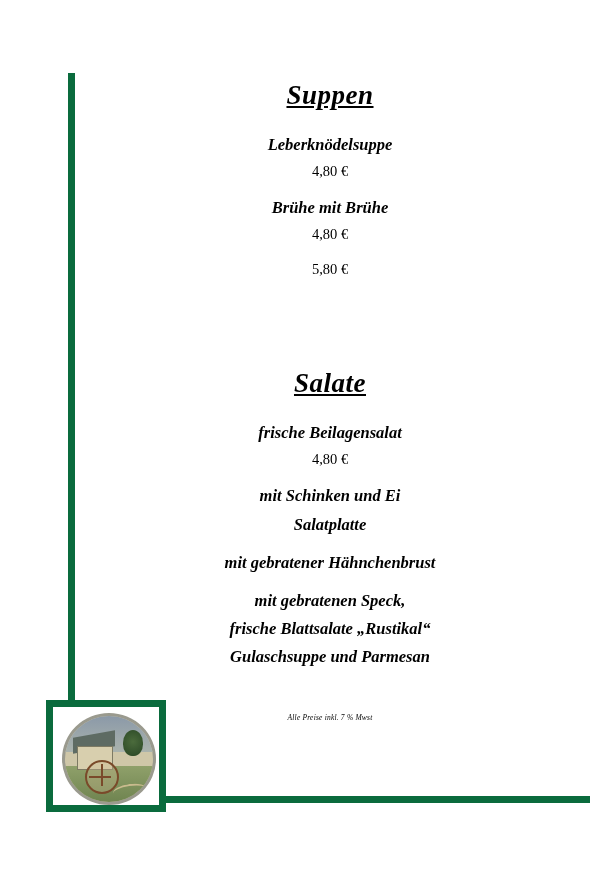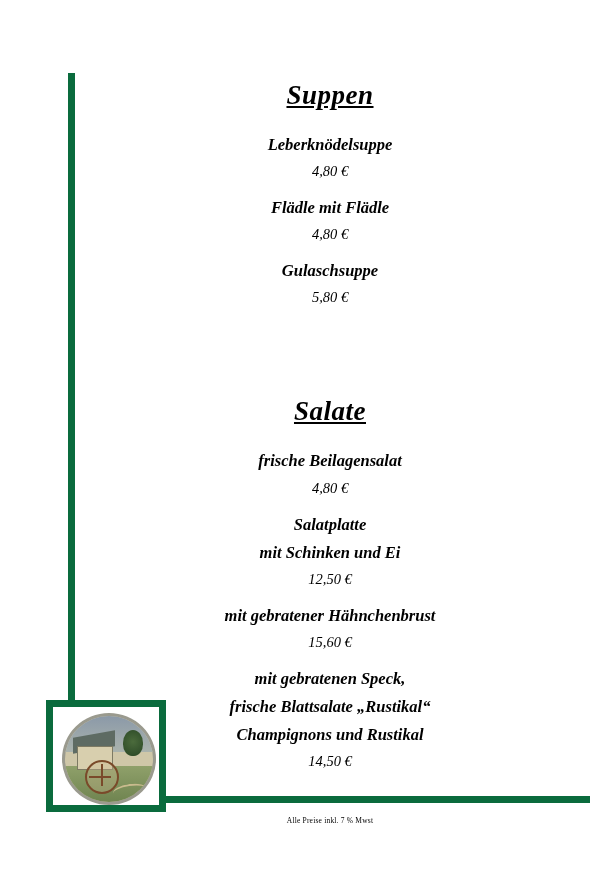--- a/index.html
+++ b/index.html
@@ -140,26 +140,26 @@
   }
   .item-name {
     font-size: 16.5px;
     font-weight: bold;
     font-style: italic;
     line-height: 1.22;
     margin: 8px;
   }
   .item-price {
     font-size: 14.5px;
-    font-style: italic;
     margin: 1px 0 0 0;
   }
   .footnote {
     margin-top: 46px;
     font-size: 7.5px;
+    font-style: italic;
     letter-spacing: 0.2px;
   }
 </style>
 </head>
 <body>
 
 <div class="frame-vertical"></div>
 <div class="frame-horizontal"></div>
 
 <div class="logo-box">
@@ -178,53 +178,49 @@
 
   <div class="section">
     <h1 class="section-title">Suppen</h1>
 
     <div class="item">
       <p class="item-name">Leberknödelsuppe</p>
       <p class="item-price">4,80 €</p>
     </div>
 
     <div class="item">
-      <p class="item-name">Flädle mit Flädle</p>
+      <p class="item-name">Brühe mit Brühe</p>
       <p class="item-price">4,80 €</p>
     </div>
 
     <div class="item">
-      <p class="item-name">Gulaschsuppe</p>
       <p class="item-price">5,80 €</p>
     </div>
   </div>
 
   <div class="spacer-between-sections"></div>
 
   <div class="section">
     <h1 class="section-title">Salate</h1>
 
     <div class="item">
       <p class="item-name">frische Beilagensalat</p>
       <p class="item-price">4,80 €</p>
     </div>
 
     <div class="item">
+      <p class="item-name">mit Schinken und Ei</p>
       <p class="item-name">Salatplatte</p>
-      <p class="item-name">mit Schinken und Ei</p>
-      <p class="item-price">12,50 €</p>
     </div>
 
     <div class="item">
       <p class="item-name">mit gebratener Hähnchenbrust</p>
-      <p class="item-price">15,60 €</p>
     </div>
 
     <div class="item">
       <p class="item-name">mit gebratenen Speck,</p>
       <p class="item-name">frische Blattsalate „Rustikal“</p>
-      <p class="item-name">Champignons und Rustikal</p>
-      <p class="item-price">14,50 €</p>
+      <p class="item-name">Gulaschsuppe und Parmesan</p>
     </div>
   </div>
 
   <div class="footnote">Alle Preise inkl. 7 % Mwst</div>
 </div>
 
 </body></html>

